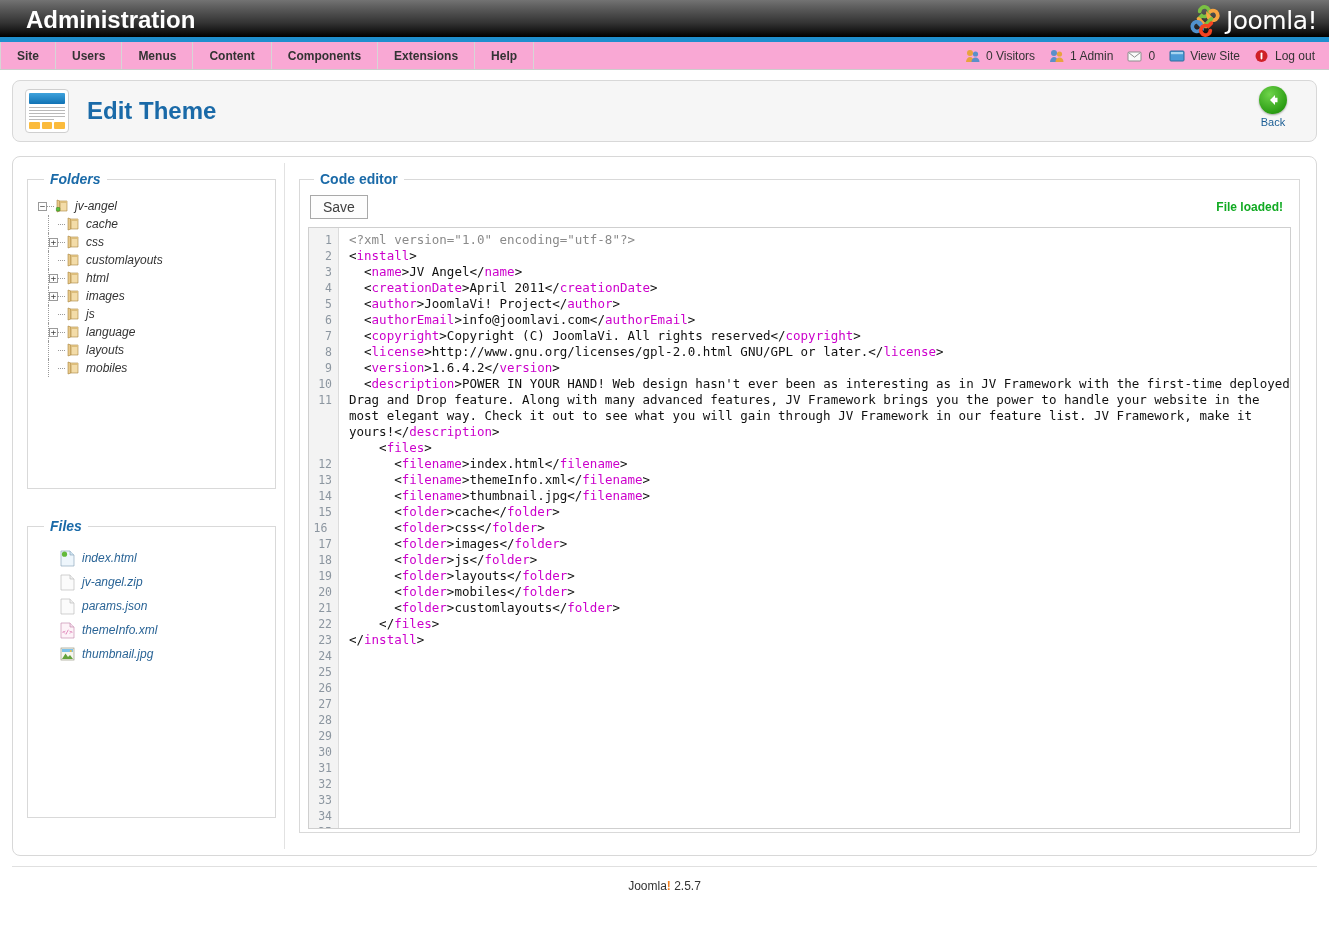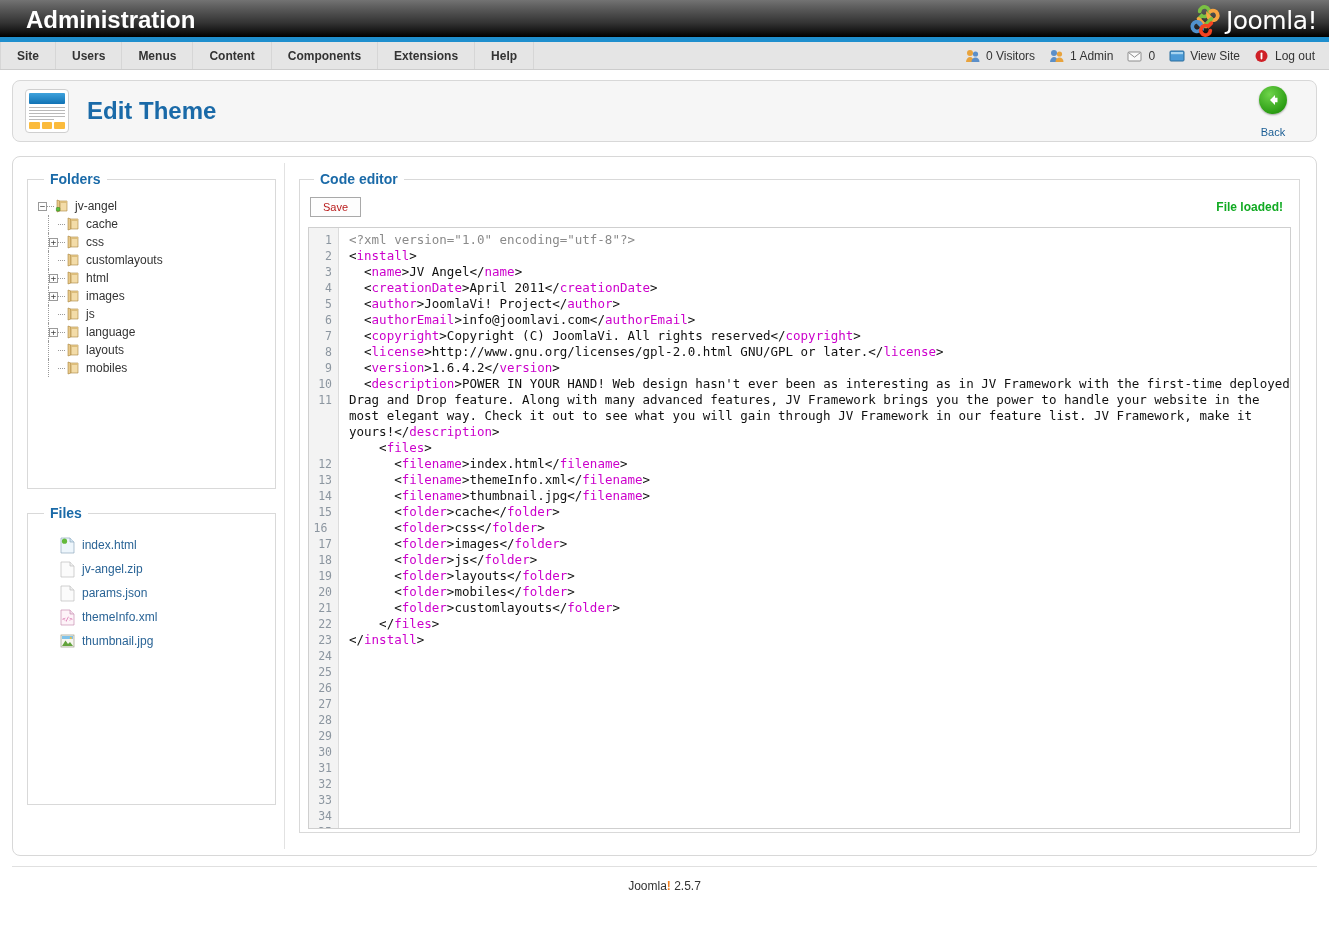--- a/index.html
+++ b/index.html
@@ -43,21 +43,21 @@
     color: #ffffff;
     font-family: "DejaVu Sans", sans-serif;
     letter-spacing: -0.5px;
     position: relative;
     top: -1px;
   }
 
   
   #menubar {
     height: 28px;
-    background: #e5e5e5;
+    background: #f9a8d4;
     border-bottom: 1px solid #cccccc;
     display: flex;
     align-items: stretch;
     position: relative;
   }
   .menu-item {
     display: flex;
     align-items: center;
     padding: 0 16px;
     font-size: 12px;
@@ -130,21 +130,21 @@
     width: 28px; height: 28px;
     margin: 0 auto;
     border-radius: 50%;
     background: radial-gradient(circle at 38% 30%, #6fd44a, #2d9e15 70%, #1f7d0d 100%);
     box-shadow: 0 1px 2px rgba(0,0,0,.35);
     display: flex; align-items: center; justify-content: center;
   }
   #back-button .bb-label {
     font-size: 11px;
     color: #1a5d94;
-    margin-top: 12px;
+    margin-top: 2px;
   }
 
   
   #main-panel {
     margin: 14px 12px 0 12px;
     height: 700px;
     background: #ffffff;
     border: 1px solid #d8d8d8;
     border-radius: 8px;
     display: flex;
@@ -167,21 +167,22 @@
   }
 
   
   #left-col {
     width: 266px;
     flex: 0 0 266px;
     border-right: 1px solid #e2e2e2;
     padding: 8px 8px 0 8px;
     display: flex;
     flex-direction: column;
-    gap: 16px;
+    gap: 29px;
+    font-style: italic;
   }
   #folders-panel { height: 318px; overflow: hidden; }
   #files-panel { height: 300px; overflow: hidden; }
 
   
   .tree { font-size: 12px; padding-top: 2px; }
   .tree-node {
     display: flex;
     align-items: center;
     height: 18px;
@@ -229,25 +230,25 @@
   #editor-panel { height: 662px; padding: 6px 8px 8px 8px; }
   #editor-toolbar {
     display: flex;
     align-items: center;
     height: 28px;
     position: relative;
     padding: 0 2px;
   }
   #save-button {
     font-family: "Liberation Sans", sans-serif;
-    font-size: 11px;
+    font-size: 14px;
     padding: 3px 12px;
     background: #fdfdfd;
     border: 1px solid #a9a9a9;
-    color: #b91c1c;
+    color: #404040;
     cursor: pointer;
   }
   #file-status {
     margin-left: auto;
     font-size: 12px;
     font-weight: bold;
     color: #11aa22;
     padding-right: 6px;
   }
   #editor-box {

